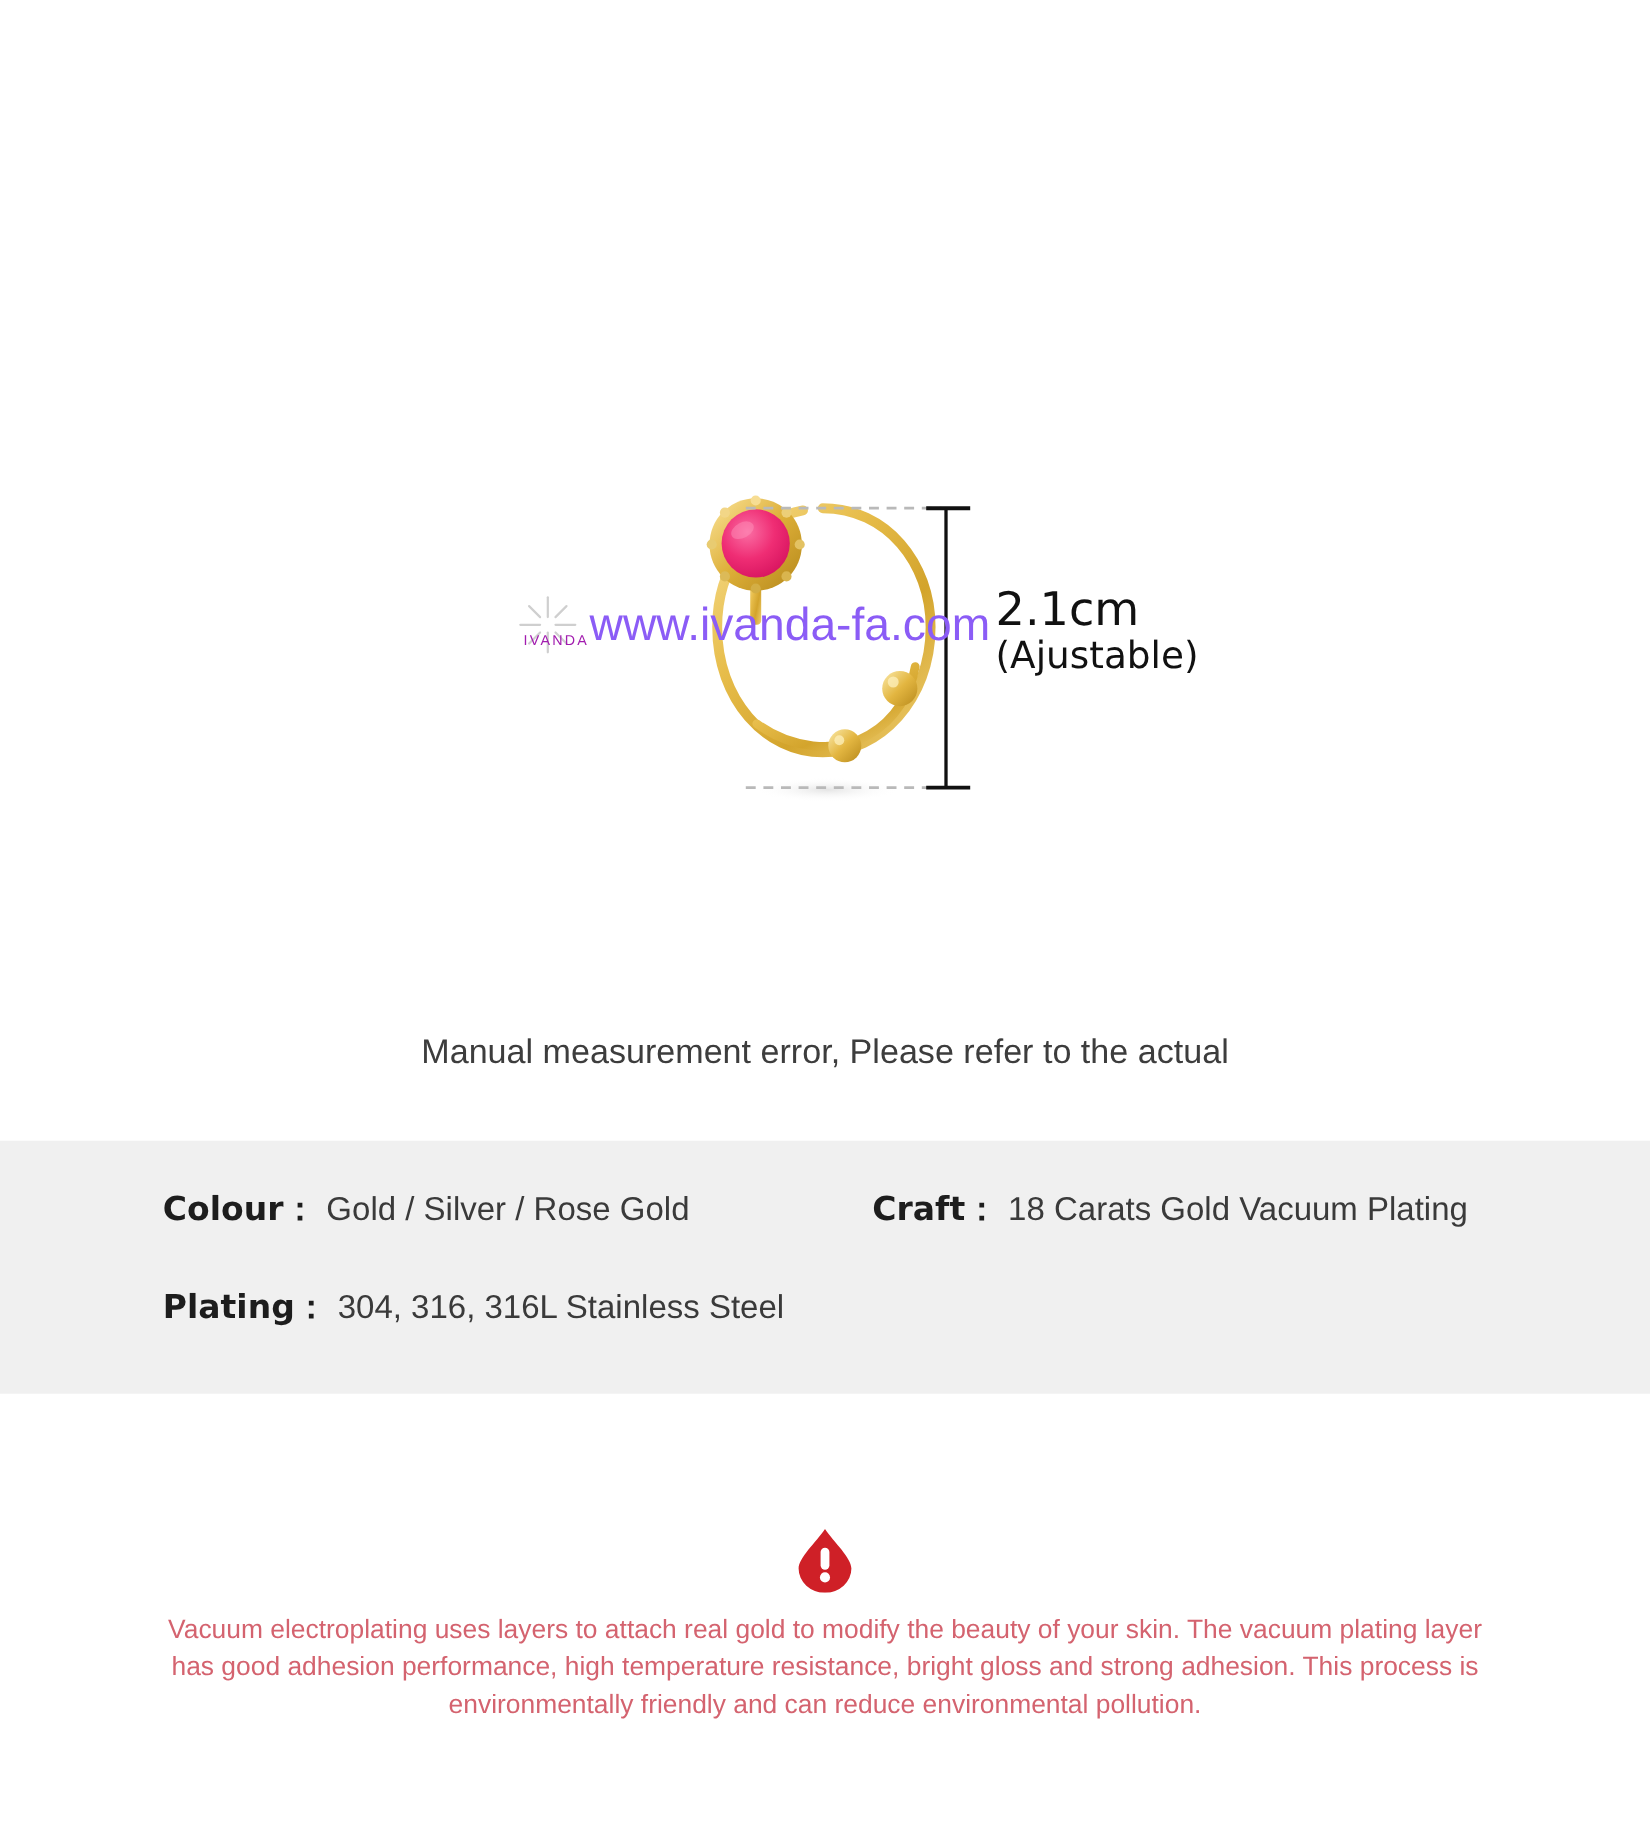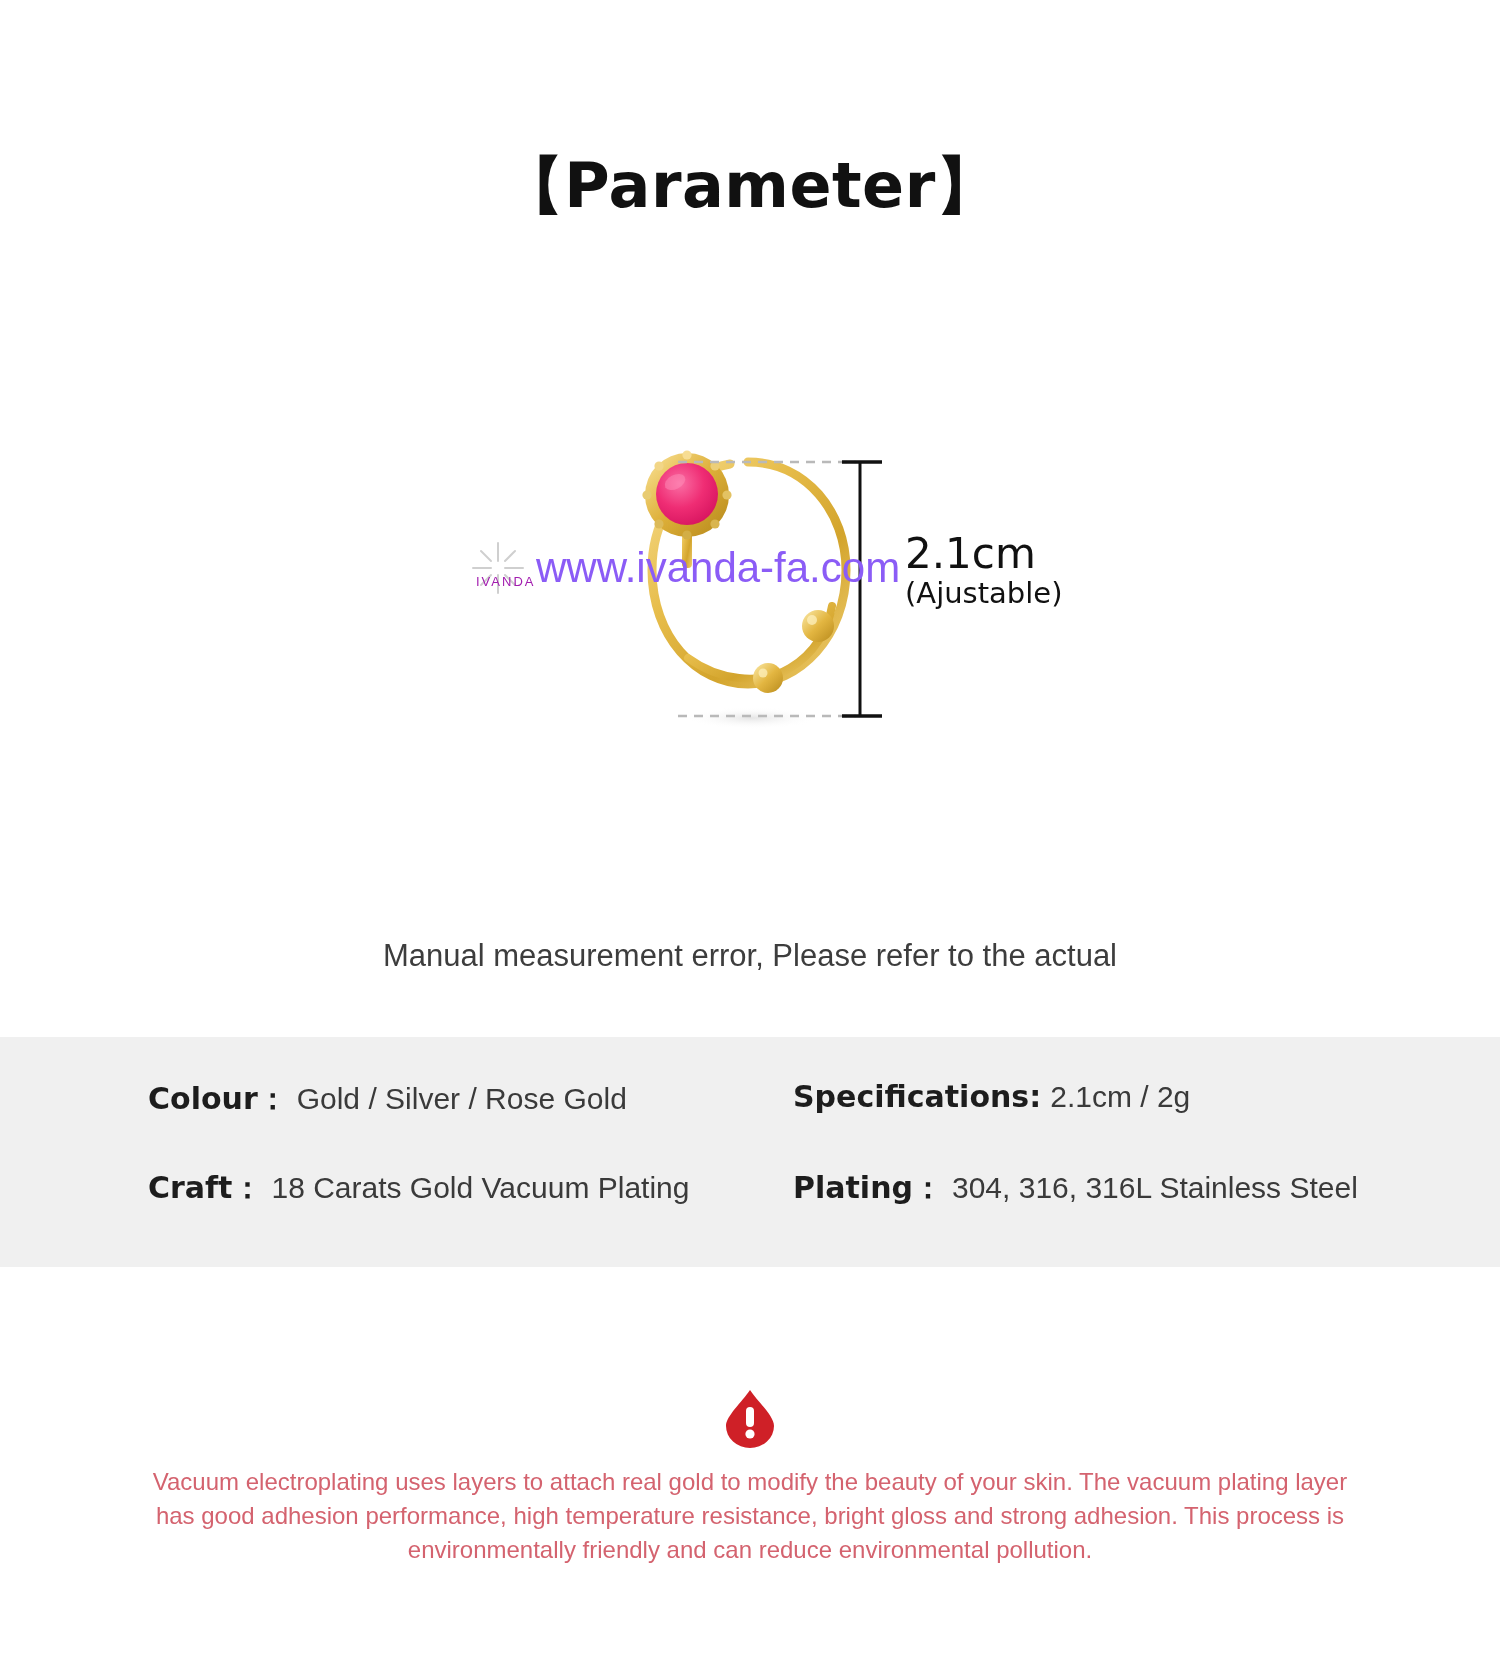--- a/index.html
+++ b/index.html
@@ -100,21 +100,21 @@
     text-align: left;
     color: #111111;
     line-height: 1.12;
   }
   .dim-value {
     font-size: 42px;
     font-family: "DejaVu Sans", "Liberation Sans", sans-serif;
     letter-spacing: 0px;
   }
   .dim-sub {
-    font-size: 29px;
+    font-size: 34px;
     font-family: "DejaVu Sans", "Liberation Sans", sans-serif;
   }
 
   
   .measure-note {
     position: absolute;
     top: 896px;
     left: 0;
     width: 1500px;
     text-align: center;
@@ -179,23 +179,20 @@
     line-height: 1.42;
     color: #d4636f;
     font-family: "Liberation Sans", sans-serif;
   }
 </style>
 </head>
 <body>
 
 <div class="page">
 
-  <div class="title-block">
-    <div class="title-text">【Parameter】</div>
-  </div>
 
   <div class="figure-area">
     <div class="figure-inner">
 
       <svg class="ring-svg" width="300" height="320" viewBox="0 0 300 320">
         <defs>
           <linearGradient id="bandGrad" x1="0" y1="0" x2="1" y2="1">
             <stop offset="0%" stop-color="#f6dc8c"></stop>
             <stop offset="35%" stop-color="#e7bd4b"></stop>
             <stop offset="65%" stop-color="#d3a42c"></stop>
@@ -298,24 +295,20 @@
   <div class="measure-note">Manual measurement error, Please refer to the actual</div>
 
   <div class="spec-panel">
     <div class="spec-grid">
 
       <div class="spec-cell">
         <span class="spec-label">Colour：</span>
         <span class="spec-value">Gold  / Silver  / Rose Gold</span>
       </div>
 
-      <div class="spec-cell">
-        <span class="spec-label">Specifications:</span>
-        <span class="spec-value">2.1cm  / 2g</span>
-      </div>
 
       <div class="spec-cell">
         <span class="spec-label">Craft：</span>
         <span class="spec-value">18 Carats Gold Vacuum Plating</span>
       </div>
 
       <div class="spec-cell">
         <span class="spec-label">Plating：</span>
         <span class="spec-value">304, 316, 316L Stainless Steel</span>
       </div>

